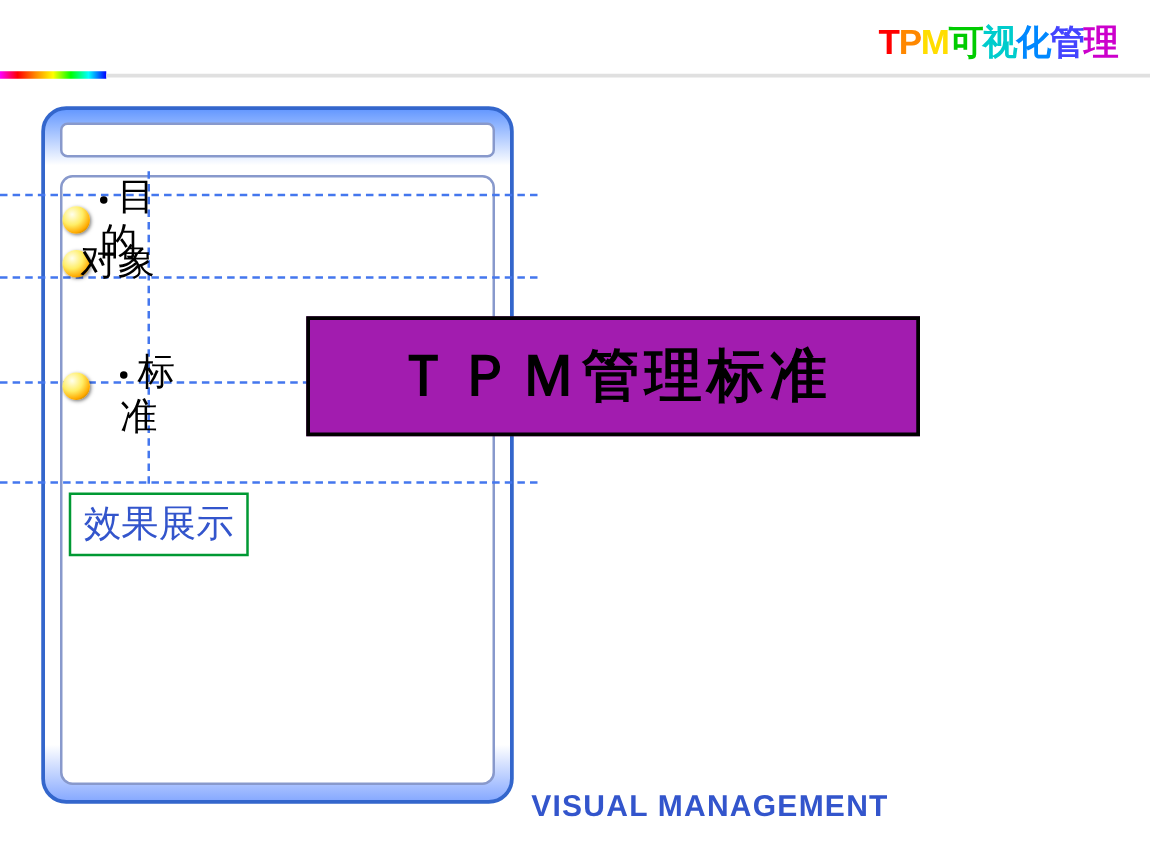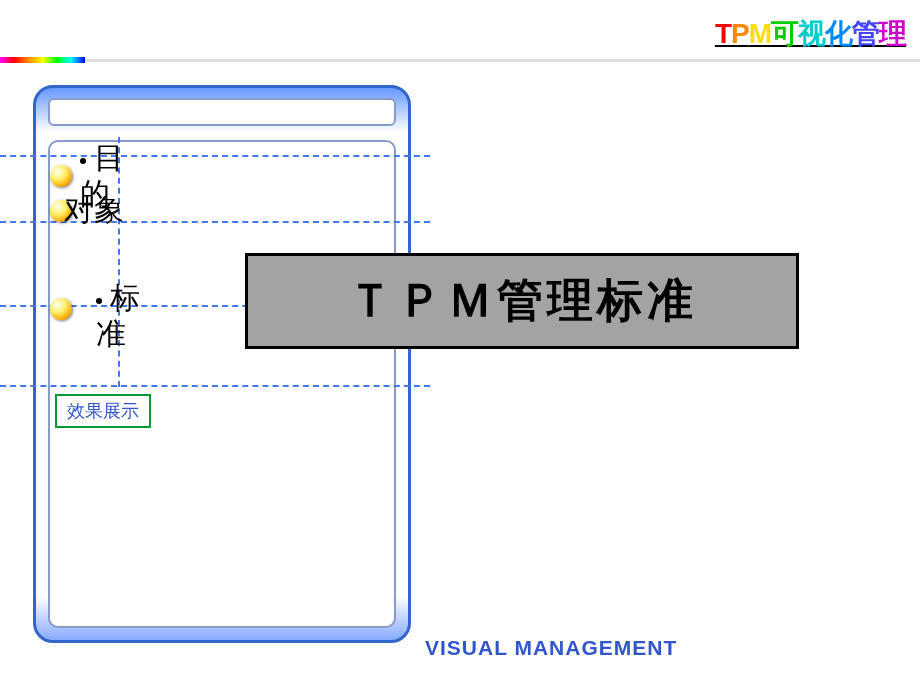--- a/index.html
+++ b/index.html
@@ -23,26 +23,25 @@
       position: absolute;
       top: 59px;
       left: 85px;
       width: 835px;
       height: 3px;
       background: #e0e0e0;
     }
     .header-title {
       position: absolute;
       top: 15px;
-      right: 14px;
+      right: 26px;
       font-size: 28px;
       font-weight: bold;
       font-family: "SimHei", sans-serif;
       letter-spacing: -1px;
-      text-decoration: underline;
     }
     .header-title .c1 { color: #ff0000; }
     .header-title .c2 { color: #ff8800; }
     .header-title .c3 { color: #ffdd00; }
     .header-title .c4 { color: #00cc00; }
     .header-title .c5 { color: #00cccc; }
     .header-title .c6 { color: #0088ff; }
     .header-title .c7 { color: #4444ff; }
     .header-title .c8 { color: #cc00cc; }
     .card-outer {
@@ -114,49 +113,49 @@
     .bt2 { top: 192px; left: 64px; width: 60px; }
     .bt3 { top: 280px; left: 80px; width: 60px; margin-left: 16px; }
     .section-label {
       position: absolute;
       top: 394px;
       left: 55px;
       padding: 3px 10px;
       border: 2px solid #009933;
       color: #3355cc;
       font-family: "SimSun", serif;
-      font-size: 18px;
+      font-size: 30px;
       background: #fff;
     }
     .title-box {
       position: absolute;
       top: 253px;
       left: 245px;
-      width: 554px;
+      width: 491px;
       height: 96px;
-      background: #a3a3a3;
+      background: #a21caf;
       border: 3px solid #000;
       display: flex;
       align-items: center;
       justify-content: center;
     }
     .title-box-text {
       font-family: "SimHei", "Microsoft YaHei", sans-serif;
       font-size: 46px;
       font-weight: bold;
       color: #000;
       letter-spacing: 4px;
     }
     .footer-text {
       position: absolute;
       bottom: 30px;
       left: 425px;
       color: #3355cc;
       font-family: "Arial", sans-serif;
-      font-size: 21px;
+      font-size: 24px;
       font-weight: bold;
       letter-spacing: 1px;
     }
     .dot {
       display: inline-block;
       width: 6px;
       height: 6px;
       background: #000;
       border-radius: 50%;
       vertical-align: middle;

